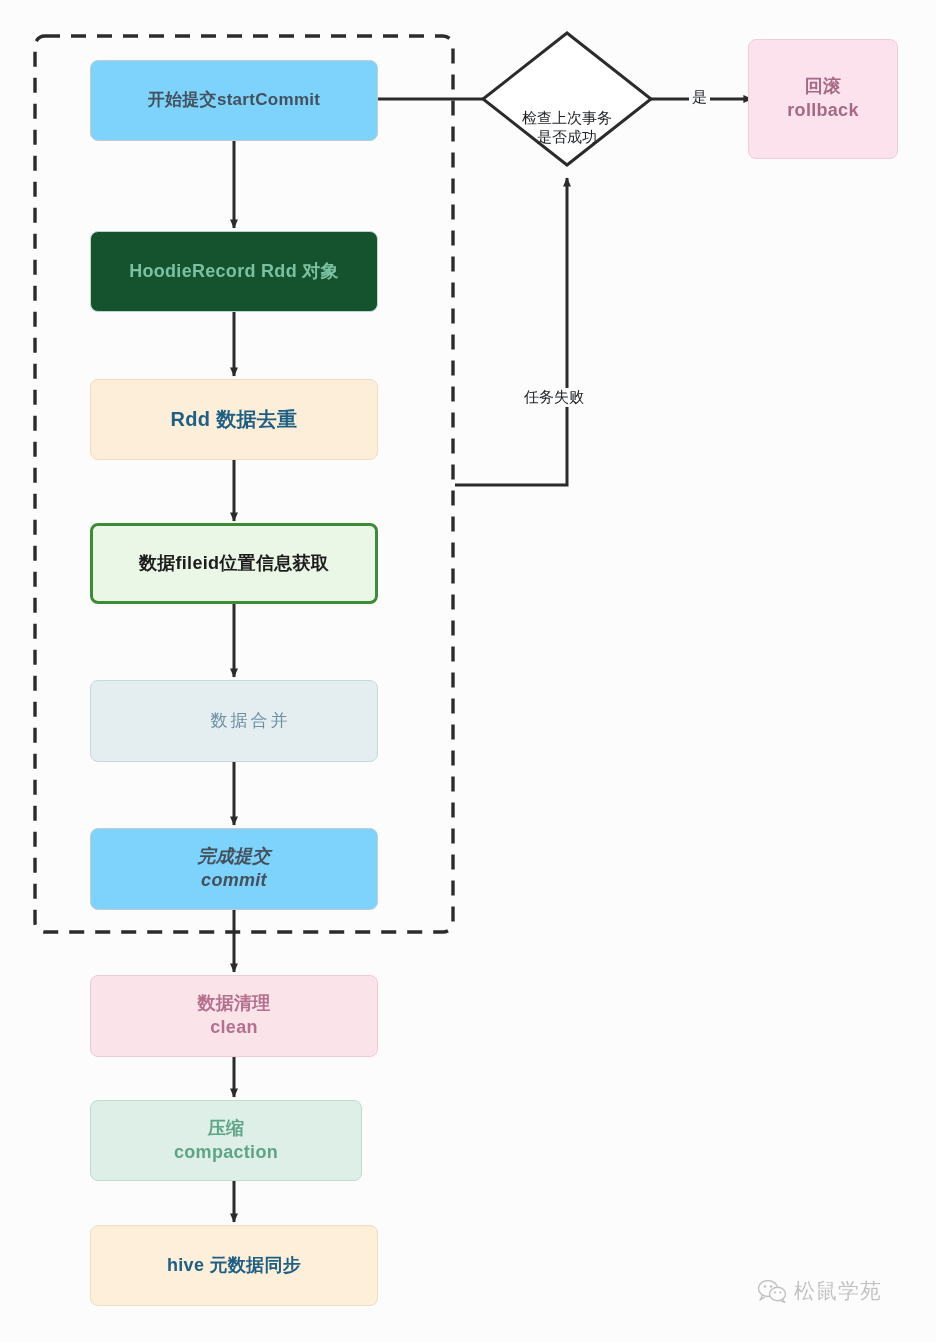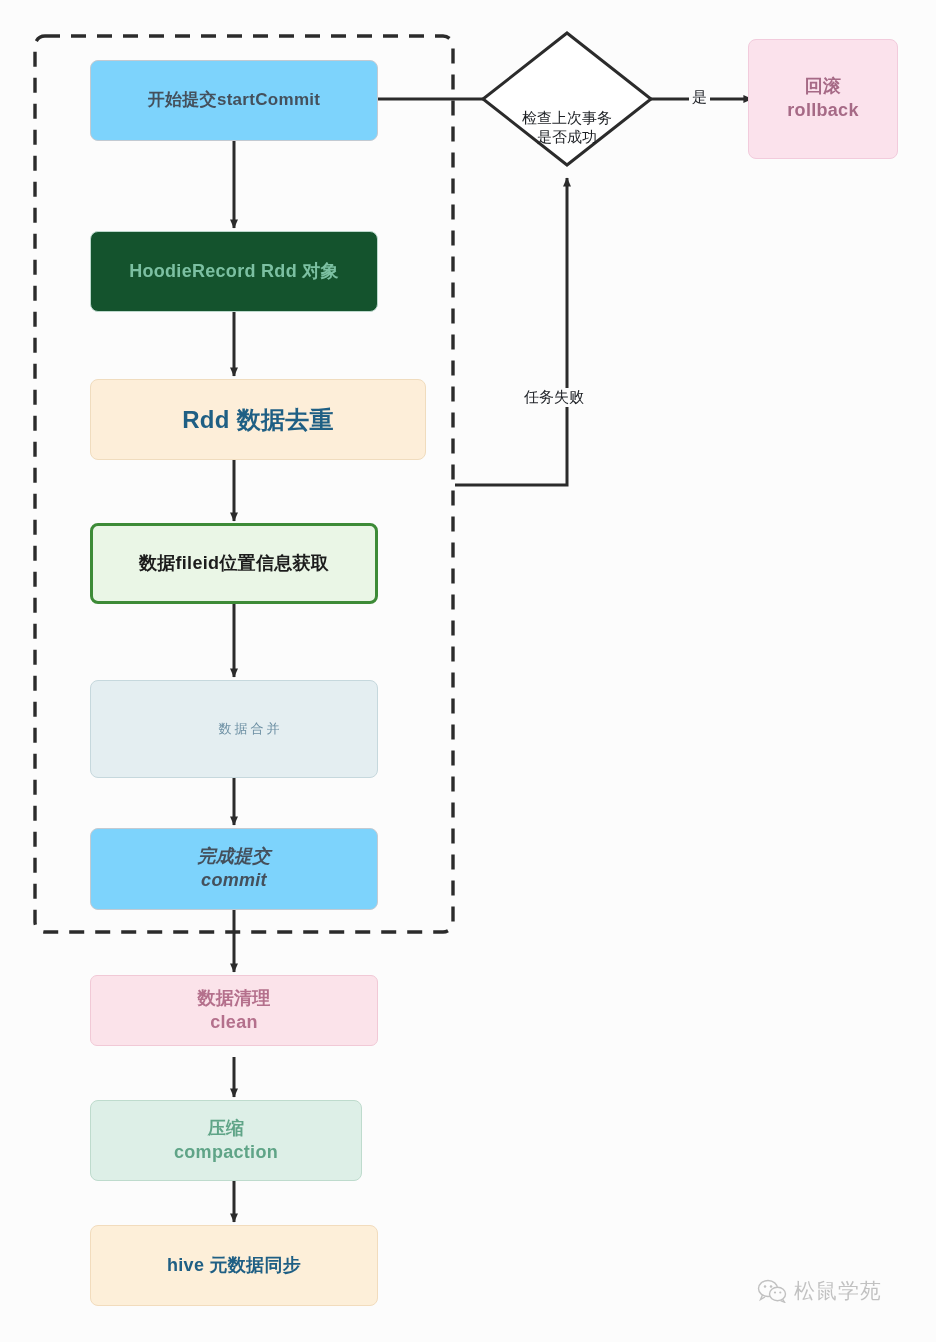--- a/index.html
+++ b/index.html
@@ -111,30 +111,30 @@
 
     <line x1="651" y1="99" x2="752" y2="99" stroke="#2b2b2b" stroke-width="3" marker-end="url(#arrow)"></line>
 
     <polyline points="455,485 567,485 567,178" fill="none" stroke="#2b2b2b" stroke-width="3" marker-end="url(#arrow)"></polyline>
   </svg>
 
   <div class="node theme-gray bold" style="left:90px; top:60px; width:288px; height:81px; font-size:17px;">开始提交startCommit</div>
 
   <div class="node theme-teal bold" style="left:90px; top:231px; width:288px; height:81px; font-size:18px;">HoodieRecord Rdd 对象</div>
 
-  <div class="node theme-orange bold" style="left:90px; top:379px; width:336px; height:81px; font-size:24px;">Rdd 数据去重</div>
+  <div class="node theme-orange bold" style="left:90px; top:379px; width:288px; height:81px; font-size:20px;">Rdd 数据去重</div>
 
   <div class="node theme-green bold" style="left:90px; top:523px; width:288px; height:81px; font-size:18px;">数据fileid位置信息获取</div>
 
-  <div class="node theme-blue" style="left:90px; top:680px; width:288px; height:98px; font-size:13px; letter-spacing:3px;padding-left:33px;">数据合并</div>
+  <div class="node theme-blue" style="left:90px; top:680px; width:288px; height:82px; font-size:17px; letter-spacing:3px;padding-left:33px;">数据合并</div>
 
   <div class="node theme-gray bold" style="left:90px; top:828px; width:288px; height:82px; font-size:18px;font-style:italic;">完成提交
 commit</div>
 
-  <div class="node theme-pink bold" style="left:90px; top:975px; width:288px; height:71px; font-size:18px;border-radius:7px;">数据清理
+  <div class="node theme-pink bold" style="left:90px; top:975px; width:288px; height:82px; font-size:18px;">数据清理
 clean</div>
 
   <div class="node theme-mint bold" style="left:90px; top:1100px; width:272px; height:81px; font-size:18px;">压缩
 compaction</div>
 
   <div class="node theme-cream bold" style="left:90px; top:1225px; width:288px; height:81px; font-size:18px;">hive 元数据同步</div>
 
   <div class="node theme-pink2 bold" style="left:748px; top:39px; width:150px; height:120px; font-size:18px;">回滚
 rollback</div>
 

